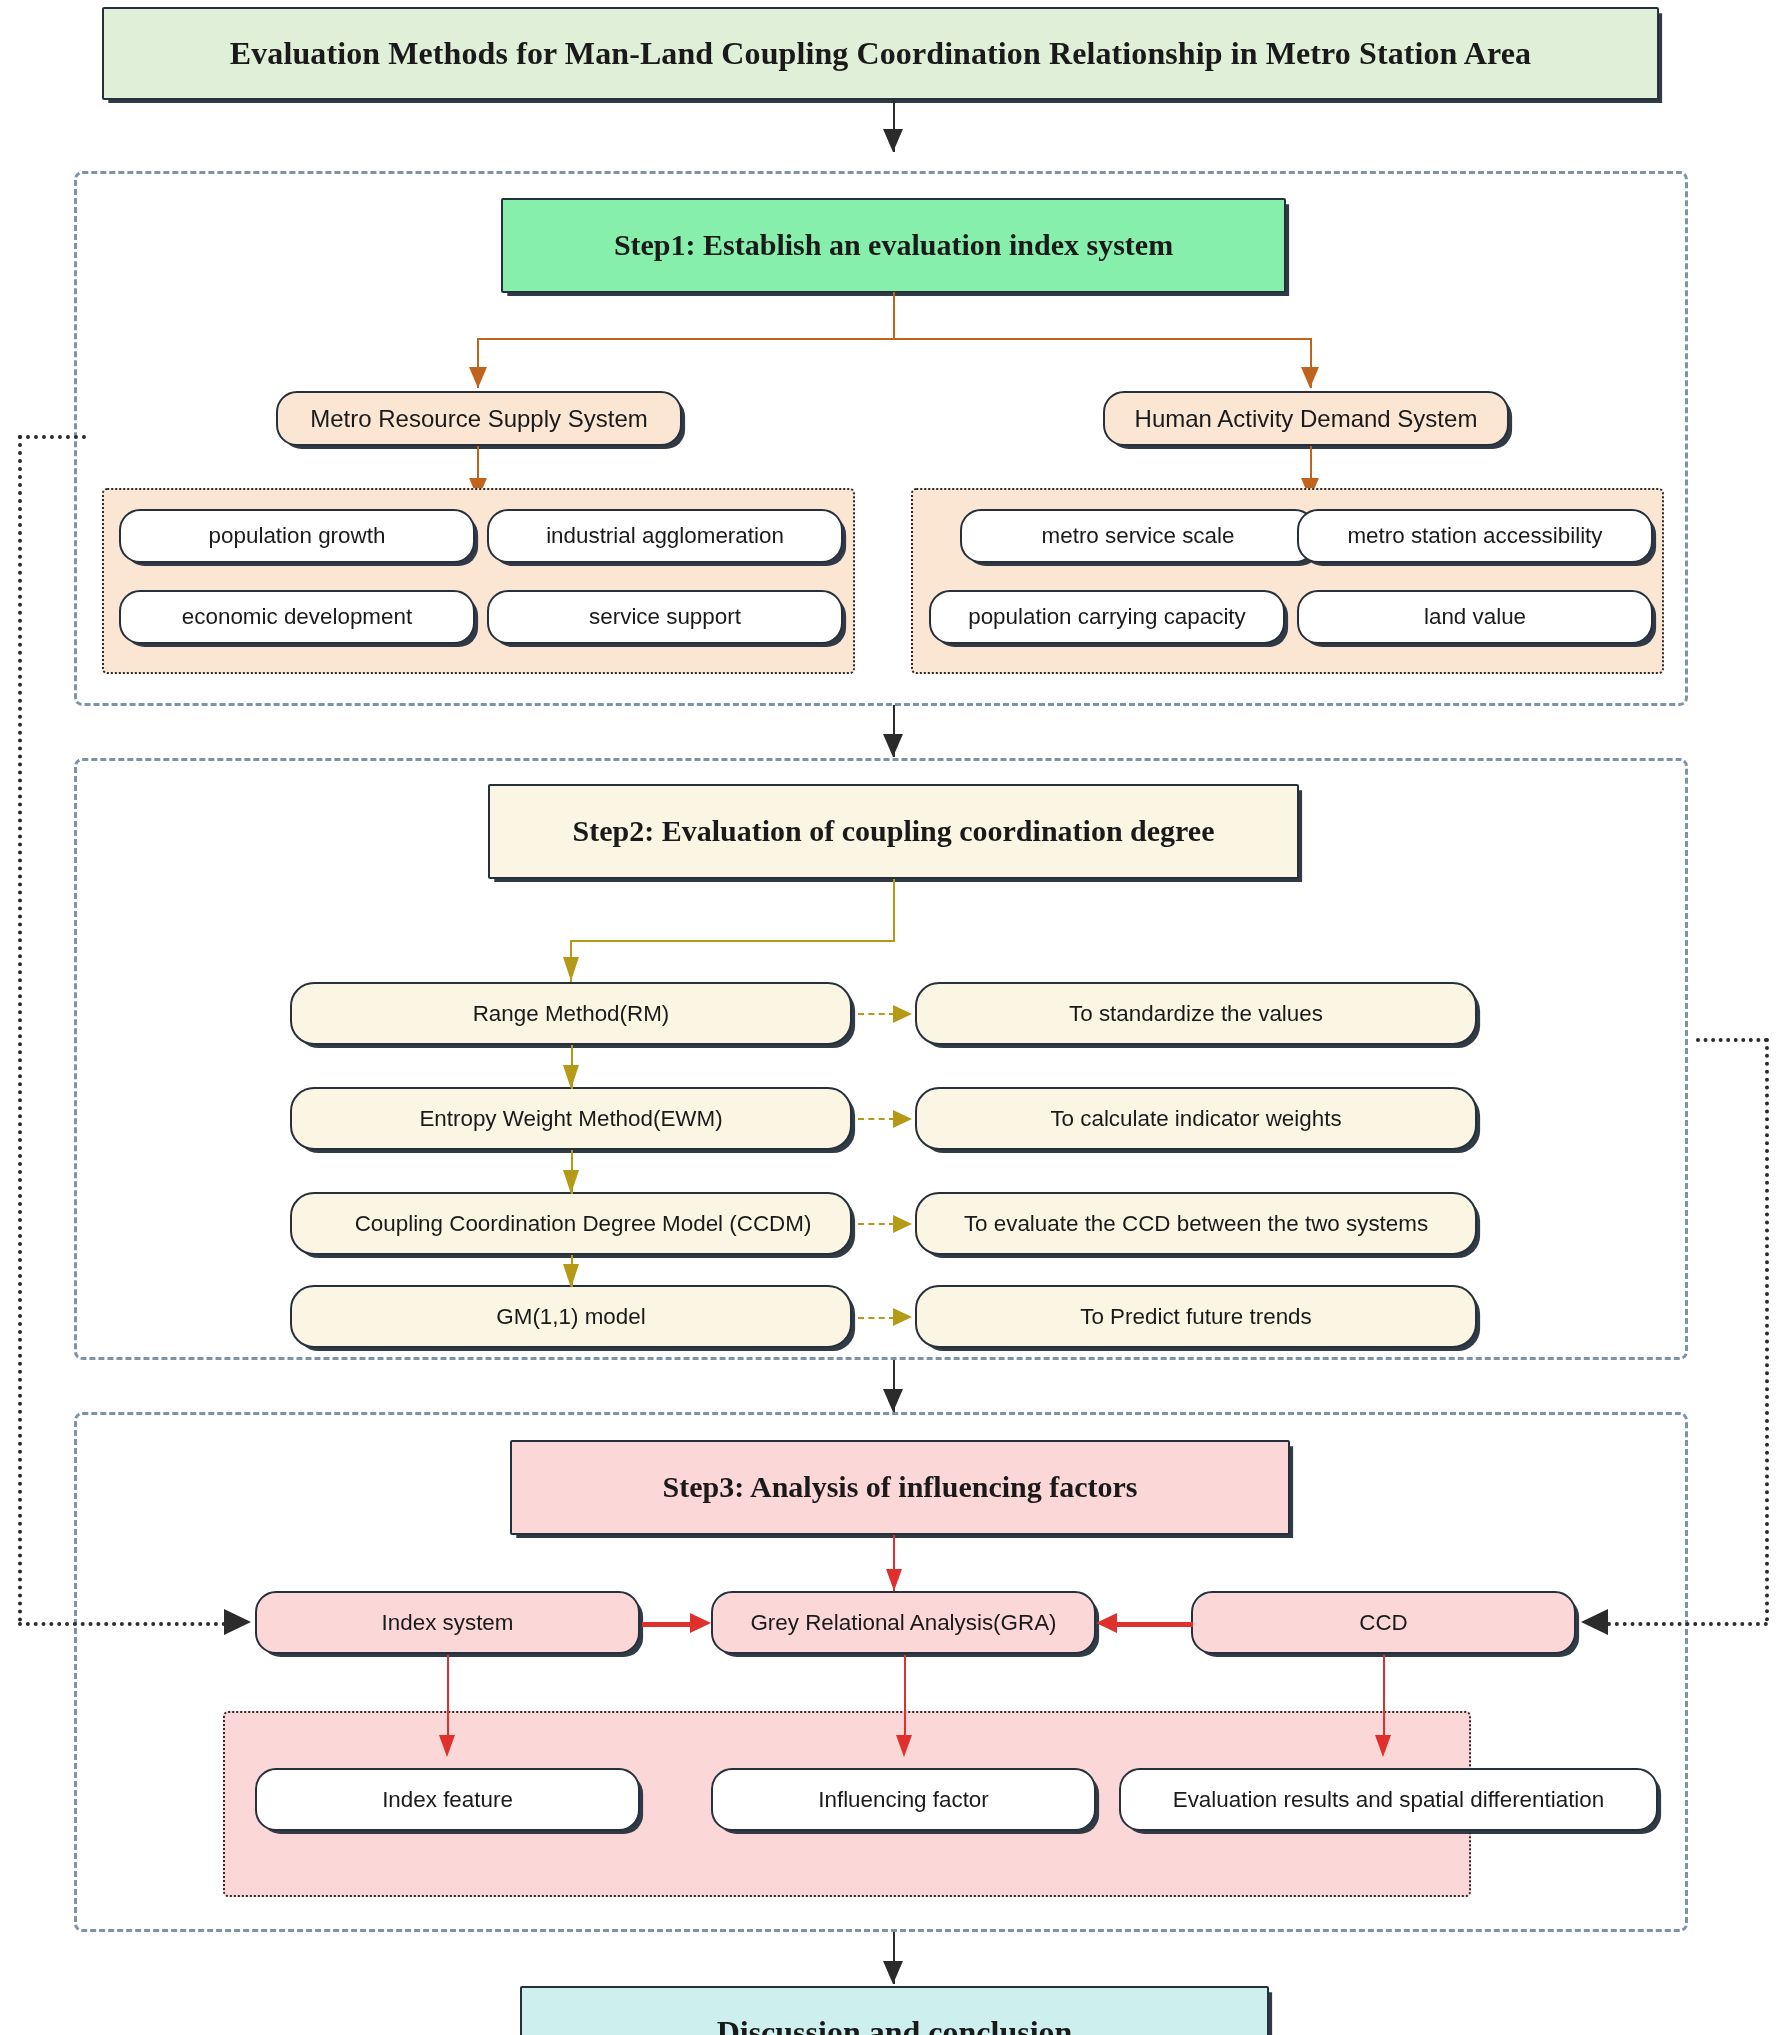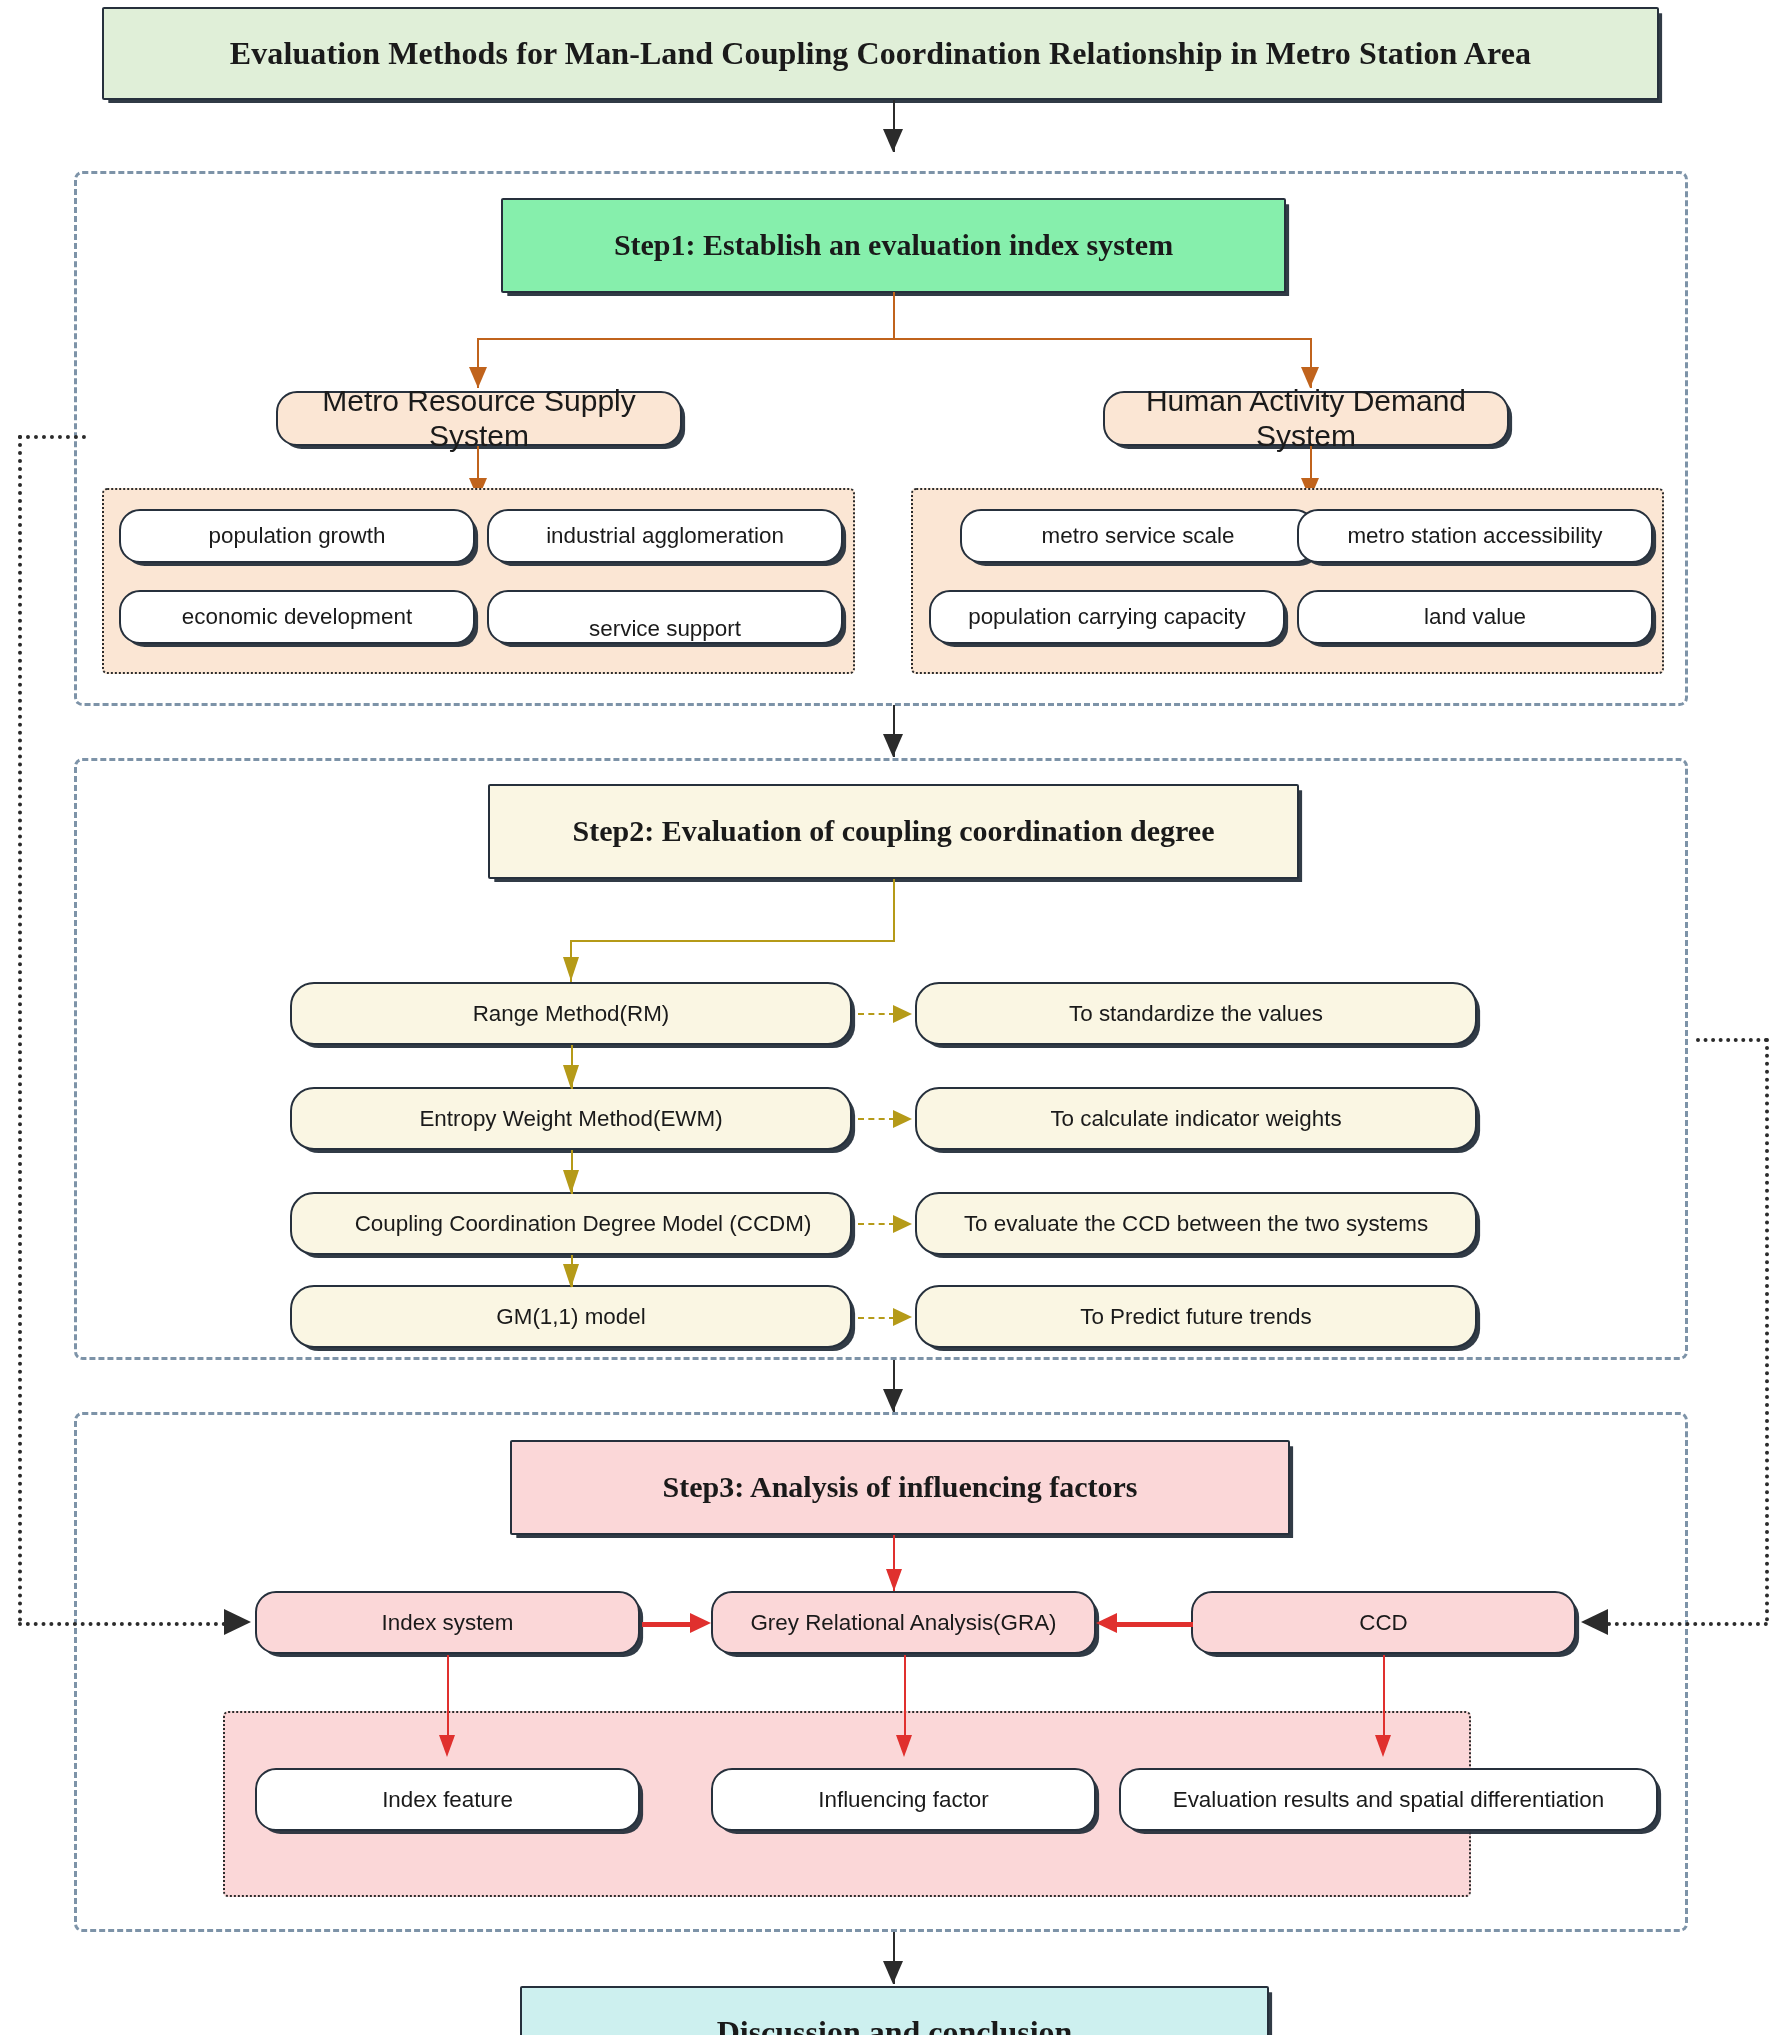--- a/index.html
+++ b/index.html
@@ -21,21 +21,21 @@
   .round{border-radius:24px;}
   .round-sm{border-radius:21px;}
 
   .title-box{background:#e0efd8;font-family:"Liberation Serif",serif;font-weight:bold;font-size:32px;letter-spacing:0.1px;}
   .concl-box{background:#cdf0ef;font-family:"Liberation Serif",serif;font-weight:bold;font-size:32px;}
   .step-head{font-family:"Liberation Serif",serif;font-weight:bold;font-size:30px;}
   .s1-head{background:#86efac;}
   .s2-head{background:#faf6e3;}
   .s3-head{background:#fbd7d8;}
 
-  .s1-node{background:#fbe6d4;font-size:30px;}
+  .s1-node{background:#fbe6d4;font-size:24px;}
   .s2-node{background:#faf6e3;font-size:22.4px;}
   .s3-node{background:#fbd7d8;font-size:22.4px;}
   .white-node{background:#ffffff;font-size:22.4px;}
 
   
   .step-container{
     position:absolute;box-sizing:border-box;
     border:3.1px dashed #7d93a8;
     border-radius:8.3px;background:transparent;
   }
@@ -119,21 +119,21 @@
   <div class="dotted-group grp-orange" style="left:102px;top:488px;width:753px;height:186px;"></div>
   <div class="node round-sm white-node" style="left:119px;top:509px;width:356px;height:54px;">
     <span>population growth</span>
   </div>
   <div class="node round-sm white-node" style="left:487px;top:509px;width:356px;height:54px;">
     <span>industrial agglomeration</span>
   </div>
   <div class="node round-sm white-node" style="left:119px;top:590px;width:356px;height:54px;">
     <span>economic development</span>
   </div>
-  <div class="node round-sm white-node" style="left:487px;top:590px;width:356px;height:54px;align-items:flex-end;">
+  <div class="node round-sm white-node" style="left:487px;top:590px;width:356px;height:54px;">
     <span>service support</span>
   </div>
 
   <div class="dotted-group grp-orange" style="left:911px;top:488px;width:753px;height:186px;"></div>
   <div class="node round-sm white-node" style="left:960px;top:509px;width:356px;height:54px;">
     <span>metro service scale</span>
   </div>
   <div class="node round-sm white-node" style="left:1297px;top:509px;width:356px;height:54px;">
     <span>metro station accessibility</span>
   </div>

